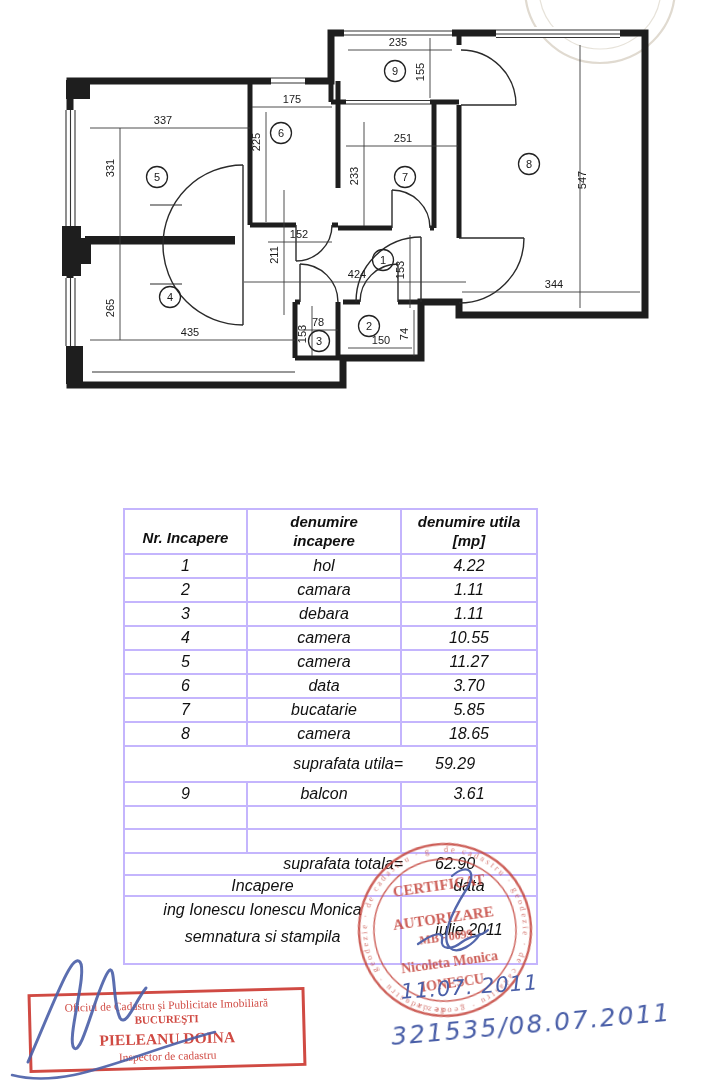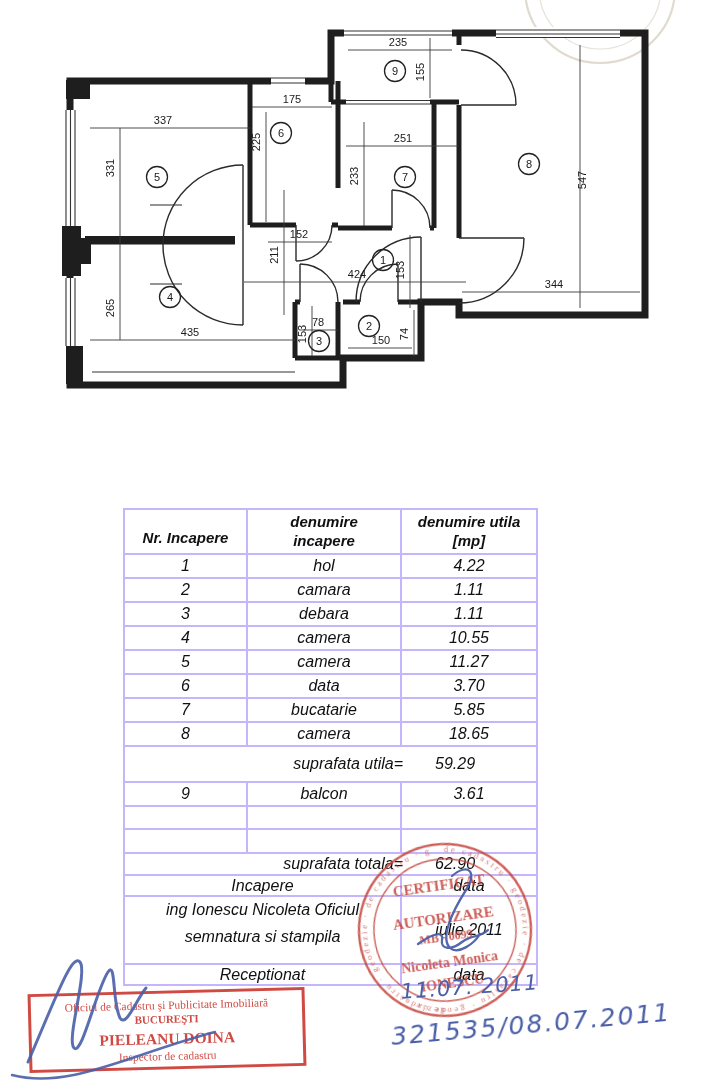--- a/index.html
+++ b/index.html
@@ -285,28 +285,24 @@
               <span class="sv">62.90</span>
             </div>
       </td>
     </tr>
     <tr class="h21">
       <td colspan="2" class="left bold">Incapere</td>
       <td>data</td>
     </tr>
     <tr class="h68">
       <td colspan="2" class="namecell">
-        <div class="l1">ing Ionescu Nicoleta Oficiul</div>
+        <div class="l1">ing Ionescu Ionescu Monica</div>
         <div class="l2">semnatura si stampila</div>
       </td>
       <td>iulie 2011</td>
-    </tr>
-    <tr class="h21">
-      <td colspan="2" class="left bold">Receptionat</td>
-      <td>data</td>
     </tr>
   </tbody>
     </table>
 
   <svg class="overlay-svg" width="716" height="1080" viewBox="0 0 716 1080">
     <defs>
       <path id="ringPath" d="M 445 852 A 78 78 0 1 1 444.9 852"></path>
     </defs>
 
     <g transform="rotate(-8 445 930)" opacity="0.85">

